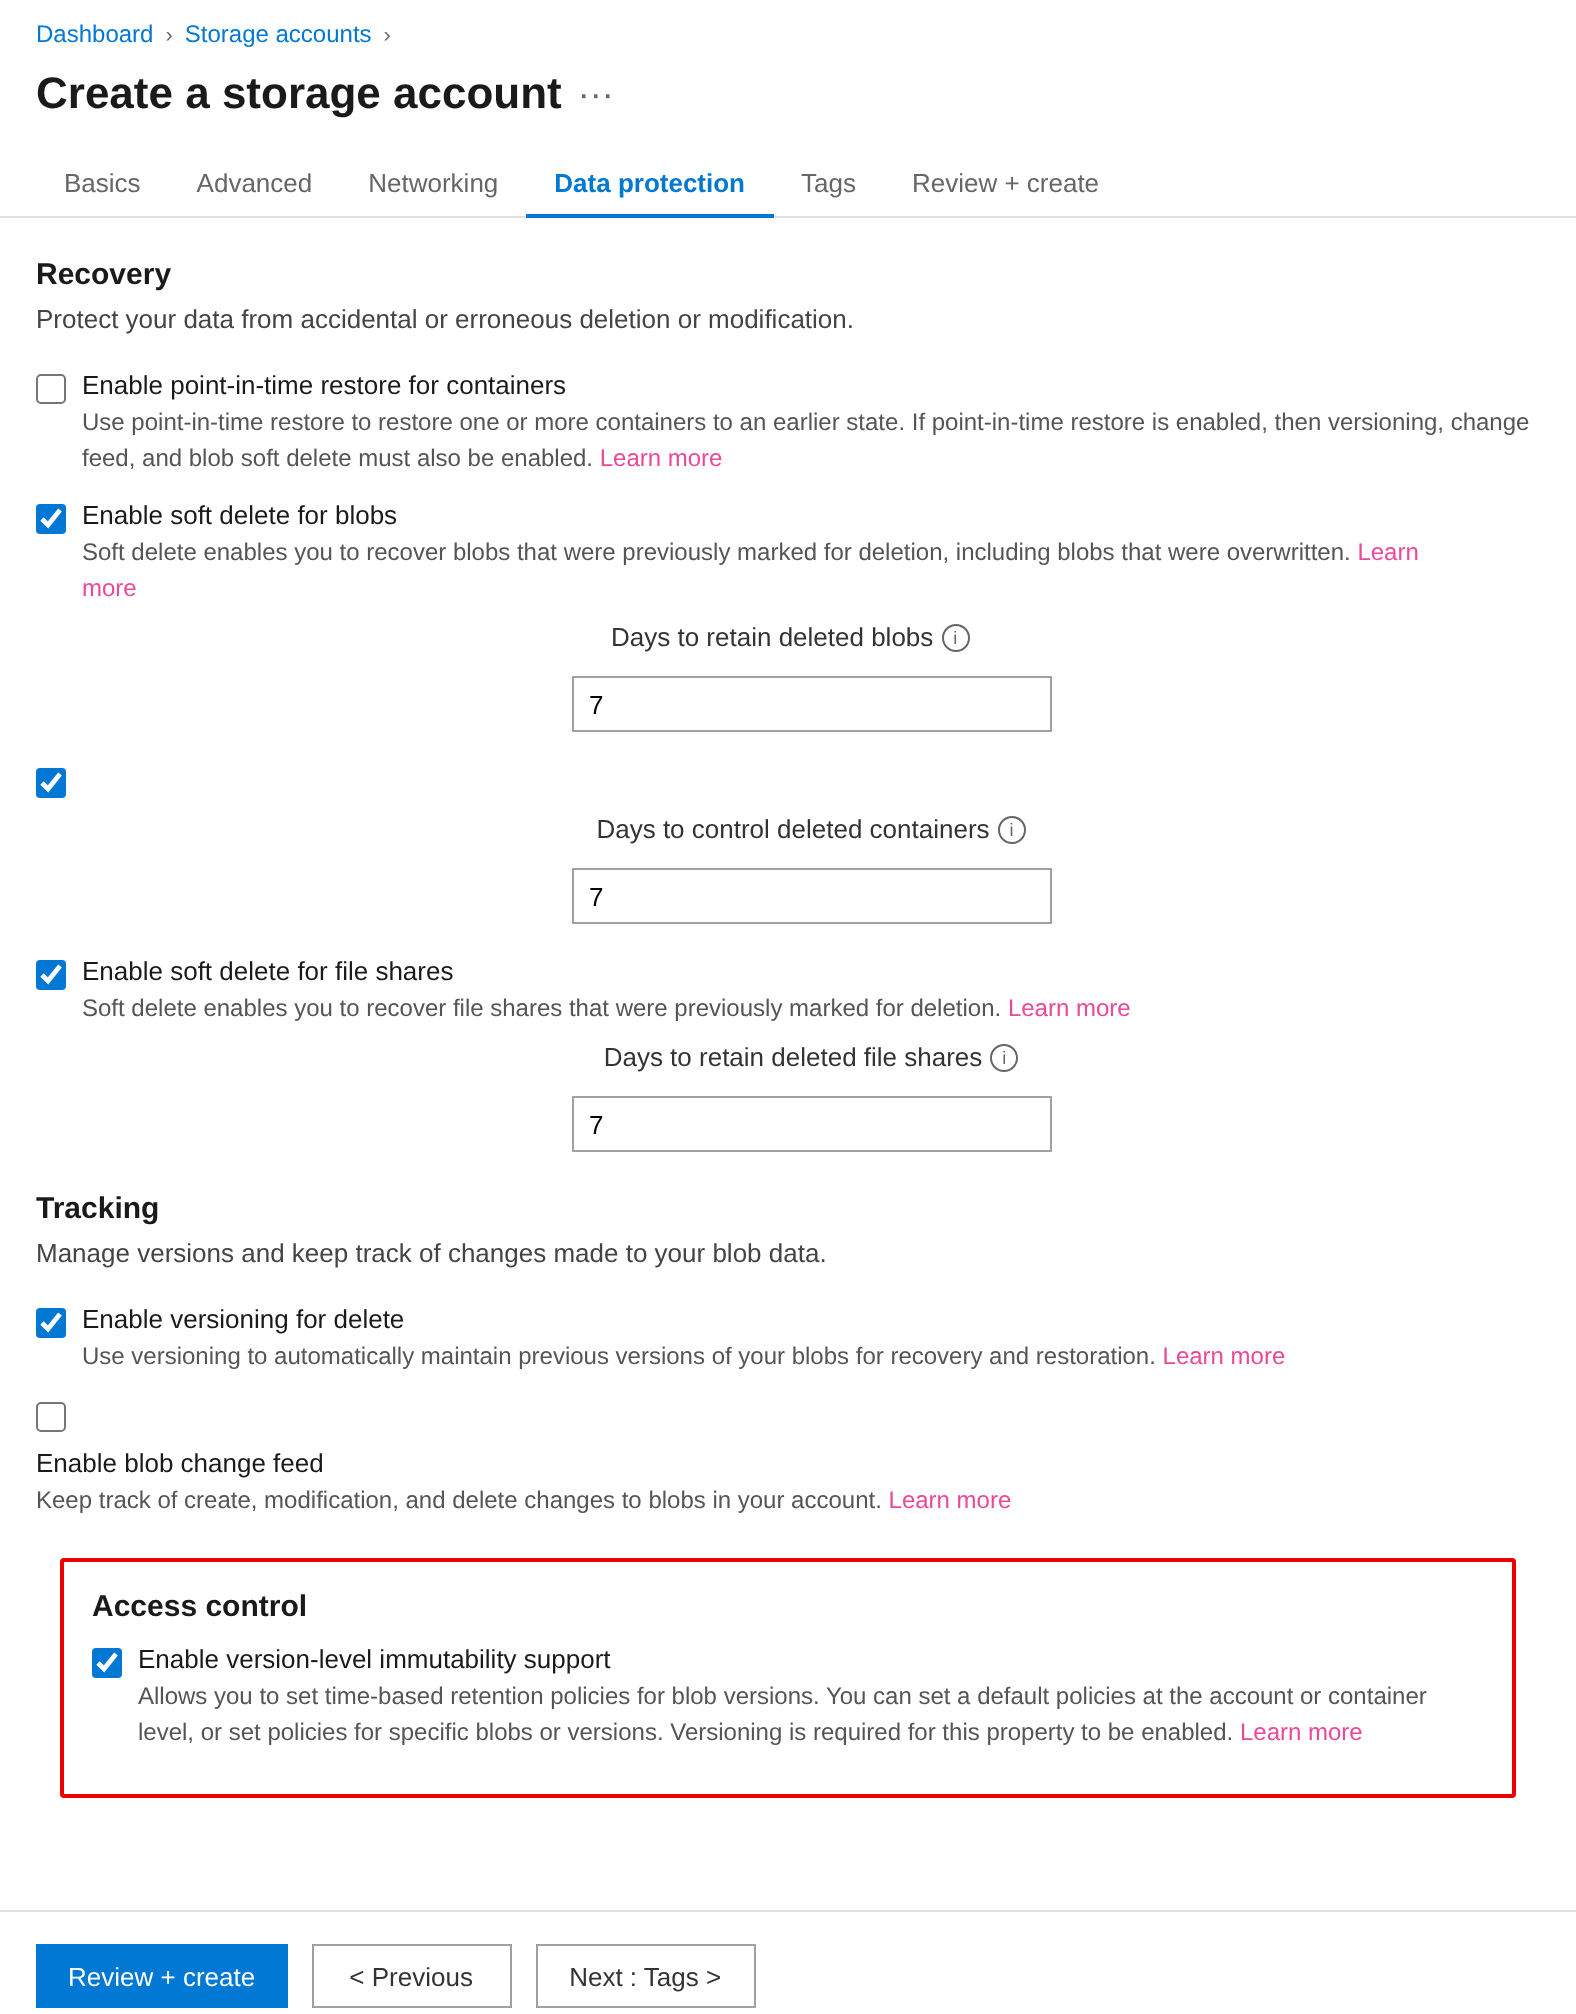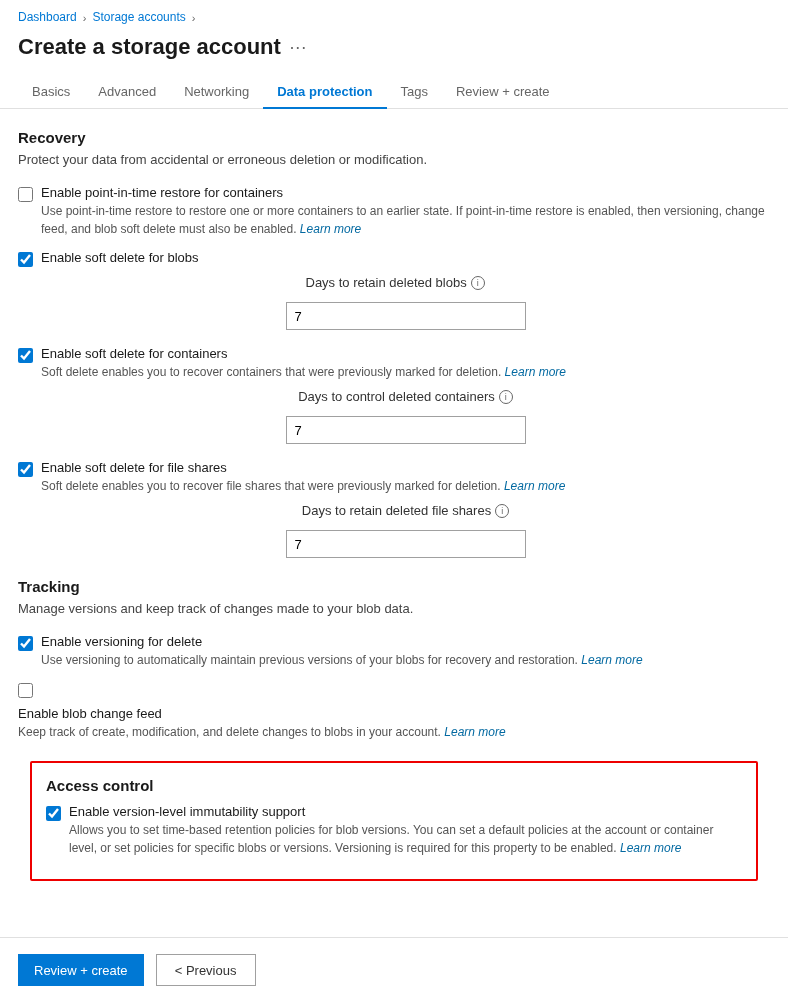--- a/index.html
+++ b/index.html
@@ -19,21 +19,21 @@
     
     .content { padding: 20px 18px; }
     
     .section-title { font-size: 15px; font-weight: 600; color: #1a1a1a; margin-bottom: 6px; }
     .section-desc { font-size: 13px; color: #444; margin-bottom: 18px; }
     
     .checkbox-row { display: flex; align-items: flex-start; gap: 8px; margin-bottom: 8px; }
     .checkbox-row input[type="checkbox"] { margin-top: 2px; width: 15px; height: 15px; flex-shrink: 0; accent-color: #0078d4; }
     .checkbox-label { font-size: 13px; color: #1a1a1a; font-weight: 500; }
     .checkbox-desc { font-size: 12px; color: #555; margin-top: 2px; line-height: 1.5; }
-    .checkbox-desc a, .inline-link { color: #0369a1; text-decoration: none; font-style: italic; }
+    .checkbox-desc a, .inline-link { color: #ec4899; text-decoration: none; }
     
     .input-row { display: flex; align-items: center; gap: 12px; margin: 8px 0 16px 23px; flex-direction: column; }
     .input-label { font-size: 13px; color: #333; display: flex; align-items: center; gap: 4px; min-width: 200px; }
     .info-icon { display: inline-flex; align-items: center; justify-content: center; width: 14px; height: 14px; border-radius: 50%; border: 1px solid #666; color: #666; font-size: 9px; cursor: help; }
     .number-input { width: 240px; height: 28px; border: 1px solid #a0a0a0; padding: 2px 8px; font-size: 13px; outline: none; }
     
     .section-gap { margin-bottom: 20px; }
     
     .access-control-box { border: 2px solid #e00; padding: 14px 14px 14px 14px; margin: 16px 12px; border-radius: 2px; }
     .access-control-box .section-title { margin-bottom: 10px; }
@@ -81,38 +81,35 @@
         <div class="checkbox-desc">
           <span>Use point-in-time restore to restore one or more containers to an earlier state. If point-in-time restore is enabled, then versioning, change feed, and blob soft delete must also be enabled.</span> <a href="#">Learn more</a>
         </div>
       </div>
     </div>
 
     <div class="checkbox-row" style="margin-top:12px;">
       <input type="checkbox" id="softBlobs" checked="" style="">
       <div>
         <label class="checkbox-label" for="softBlobs">Enable soft delete for blobs</label>
+        <div class="checkbox-desc">
+          Soft delete enables you to recover blobs that were previously marked for deletion, including blobs that were overwritten. <a href="#">Learn</a><br><a href="#">more</a>
+        </div>
       </div>
     </div>
     <div class="input-row">
       <label class="input-label">
         <span>Days to retain deleted blobs</span>
         <span class="info-icon">i</span>
       </label>
       <input type="text" class="number-input" value="7" style="">
     </div>
 
     <div class="checkbox-row">
       <input type="checkbox" id="softContainers" checked="" style="">
-      <div>
-        <label class="checkbox-label" for="softContainers">Enable soft delete for containers</label>
-        <div class="checkbox-desc">
-          <span>Soft delete enables you to recover containers that were previously marked for deletion.</span> <a href="#">Learn more</a>
-        </div>
-      </div>
     </div>
     <div class="input-row">
       <label class="input-label">
         <span>Days to control deleted containers</span>
         <span class="info-icon">i</span>
       </label>
       <input type="text" class="number-input" value="7" style="">
     </div>
 
     <div class="checkbox-row">
@@ -169,13 +166,14 @@
         </div>
       </div>
     </div>
   </div>
 
 </div>
 
 <div class="footer">
   <button class="btn-primary">Review + create</button>
   <button class="btn-secondary">&lt; Previous</button>
+  <button class="btn-secondary">Next : Tags &gt;</button>
 </div>
 
 </body></html>

